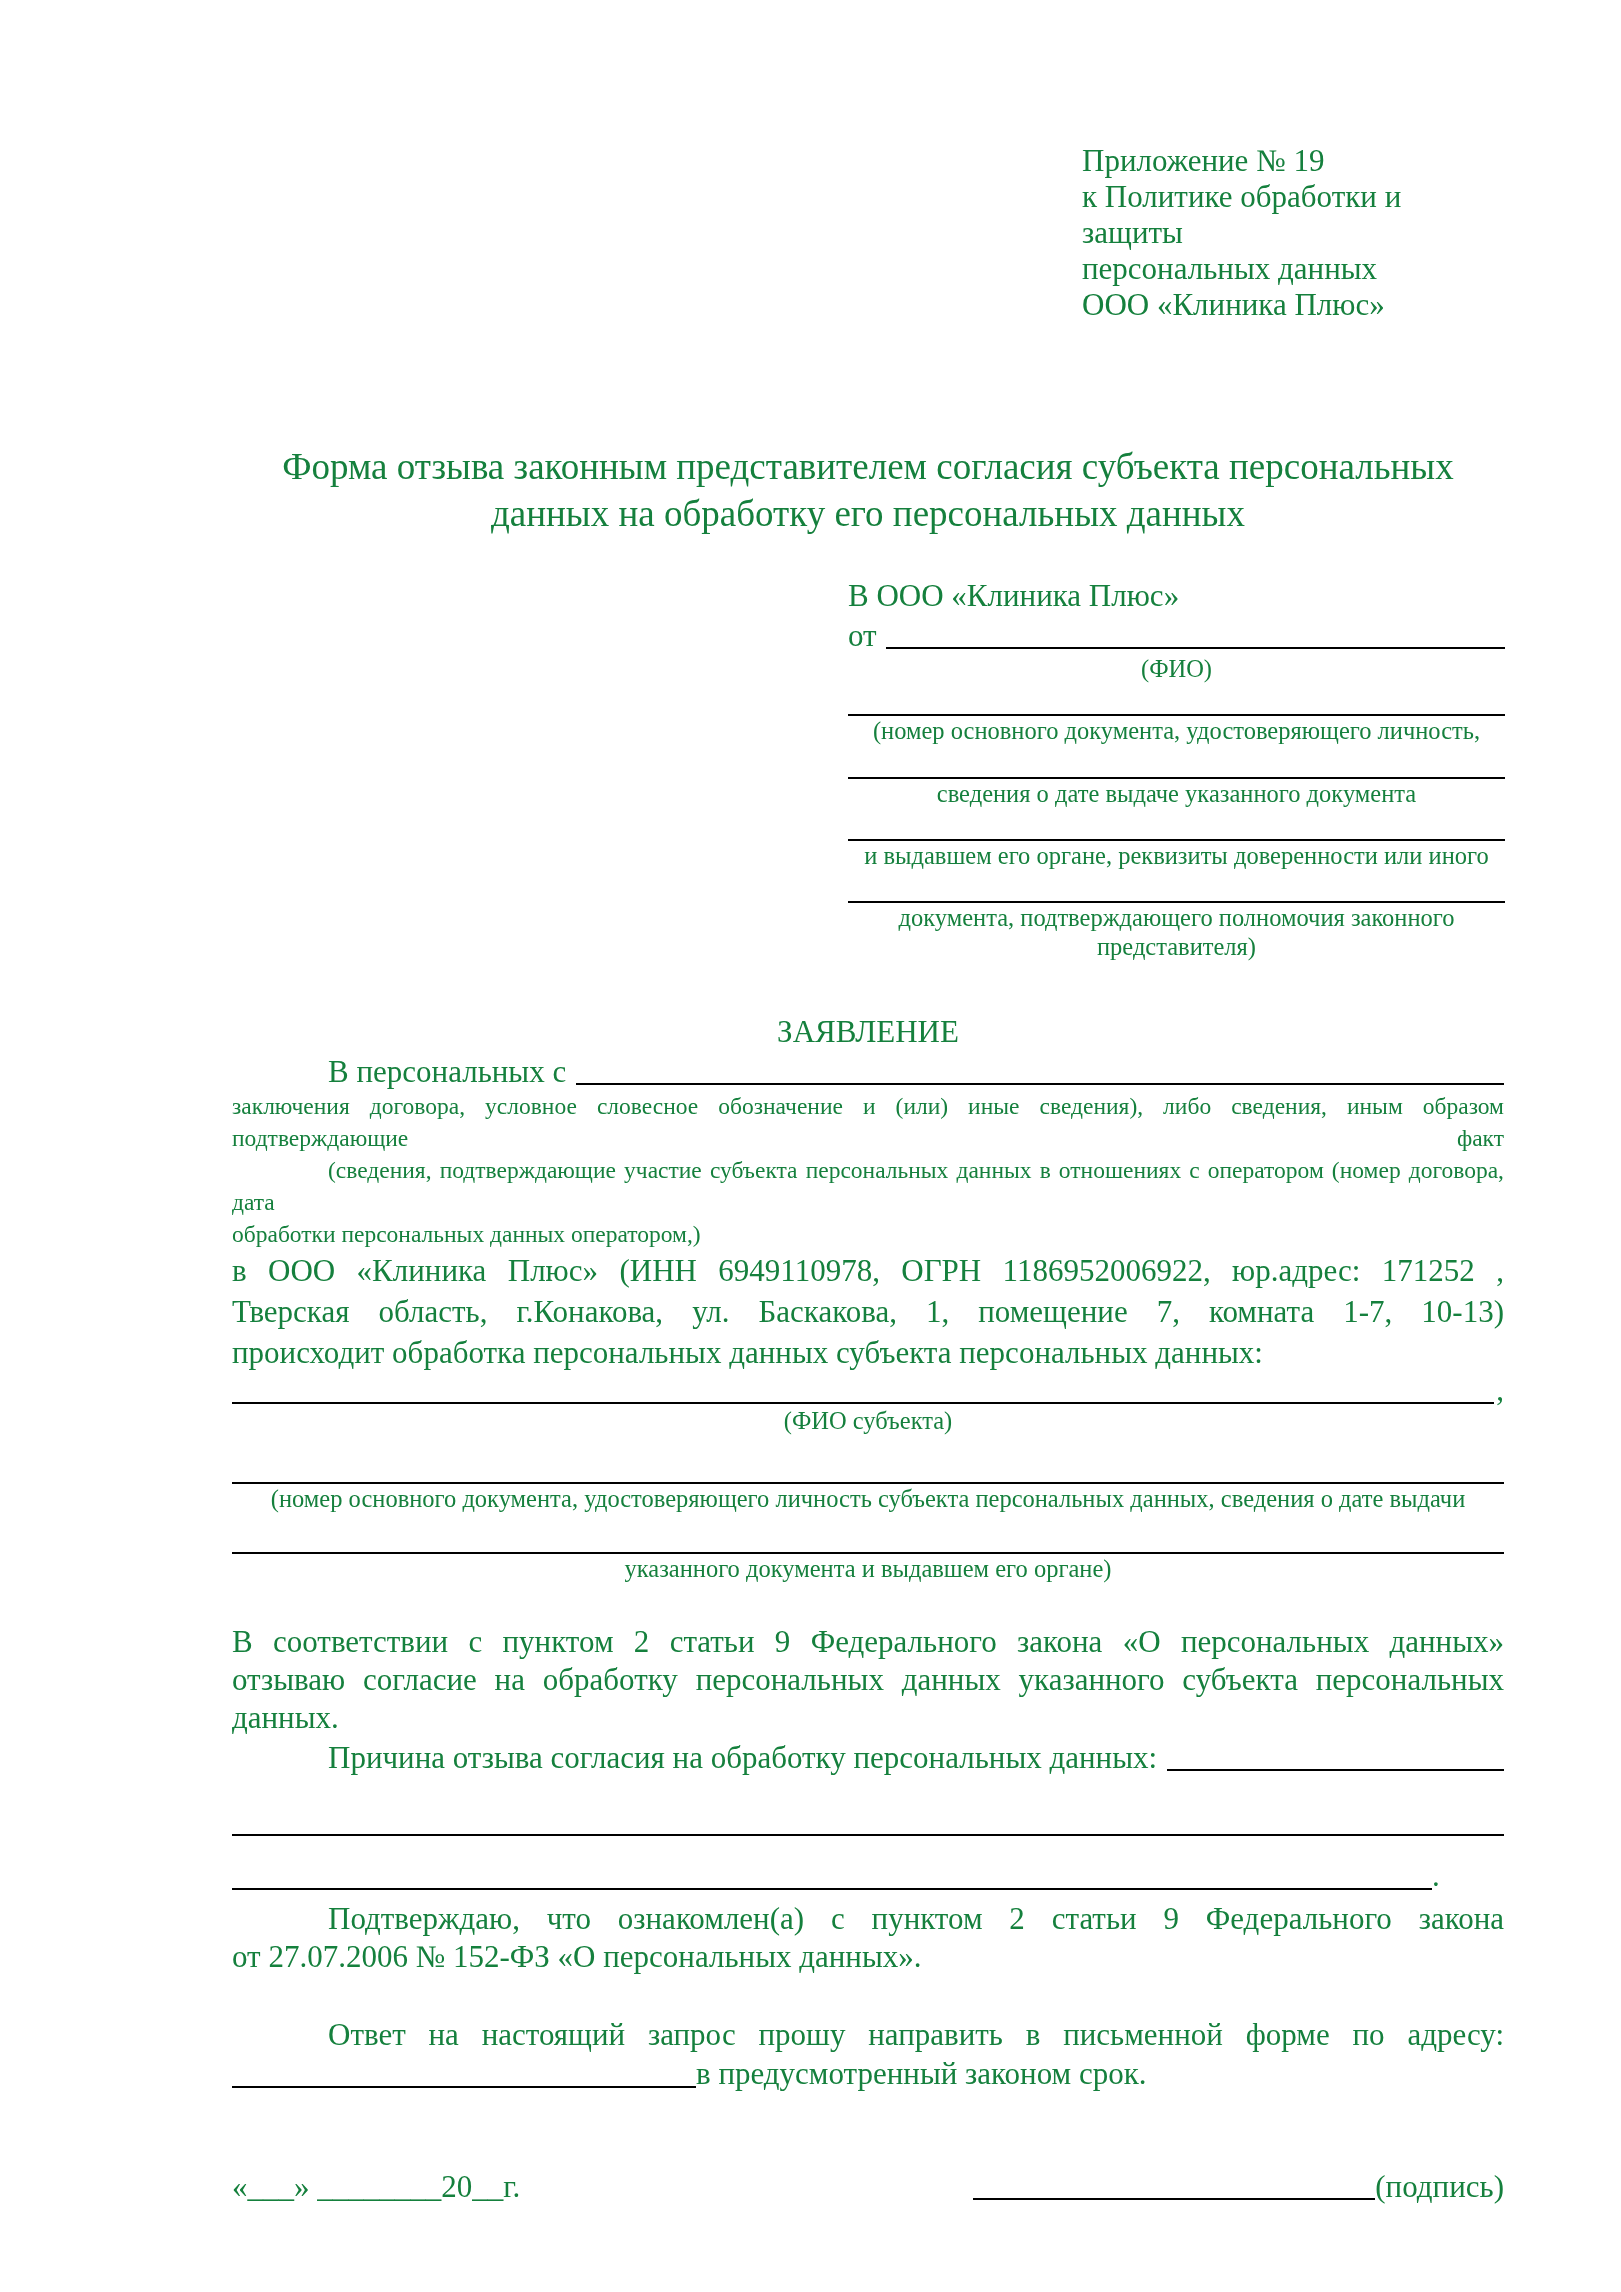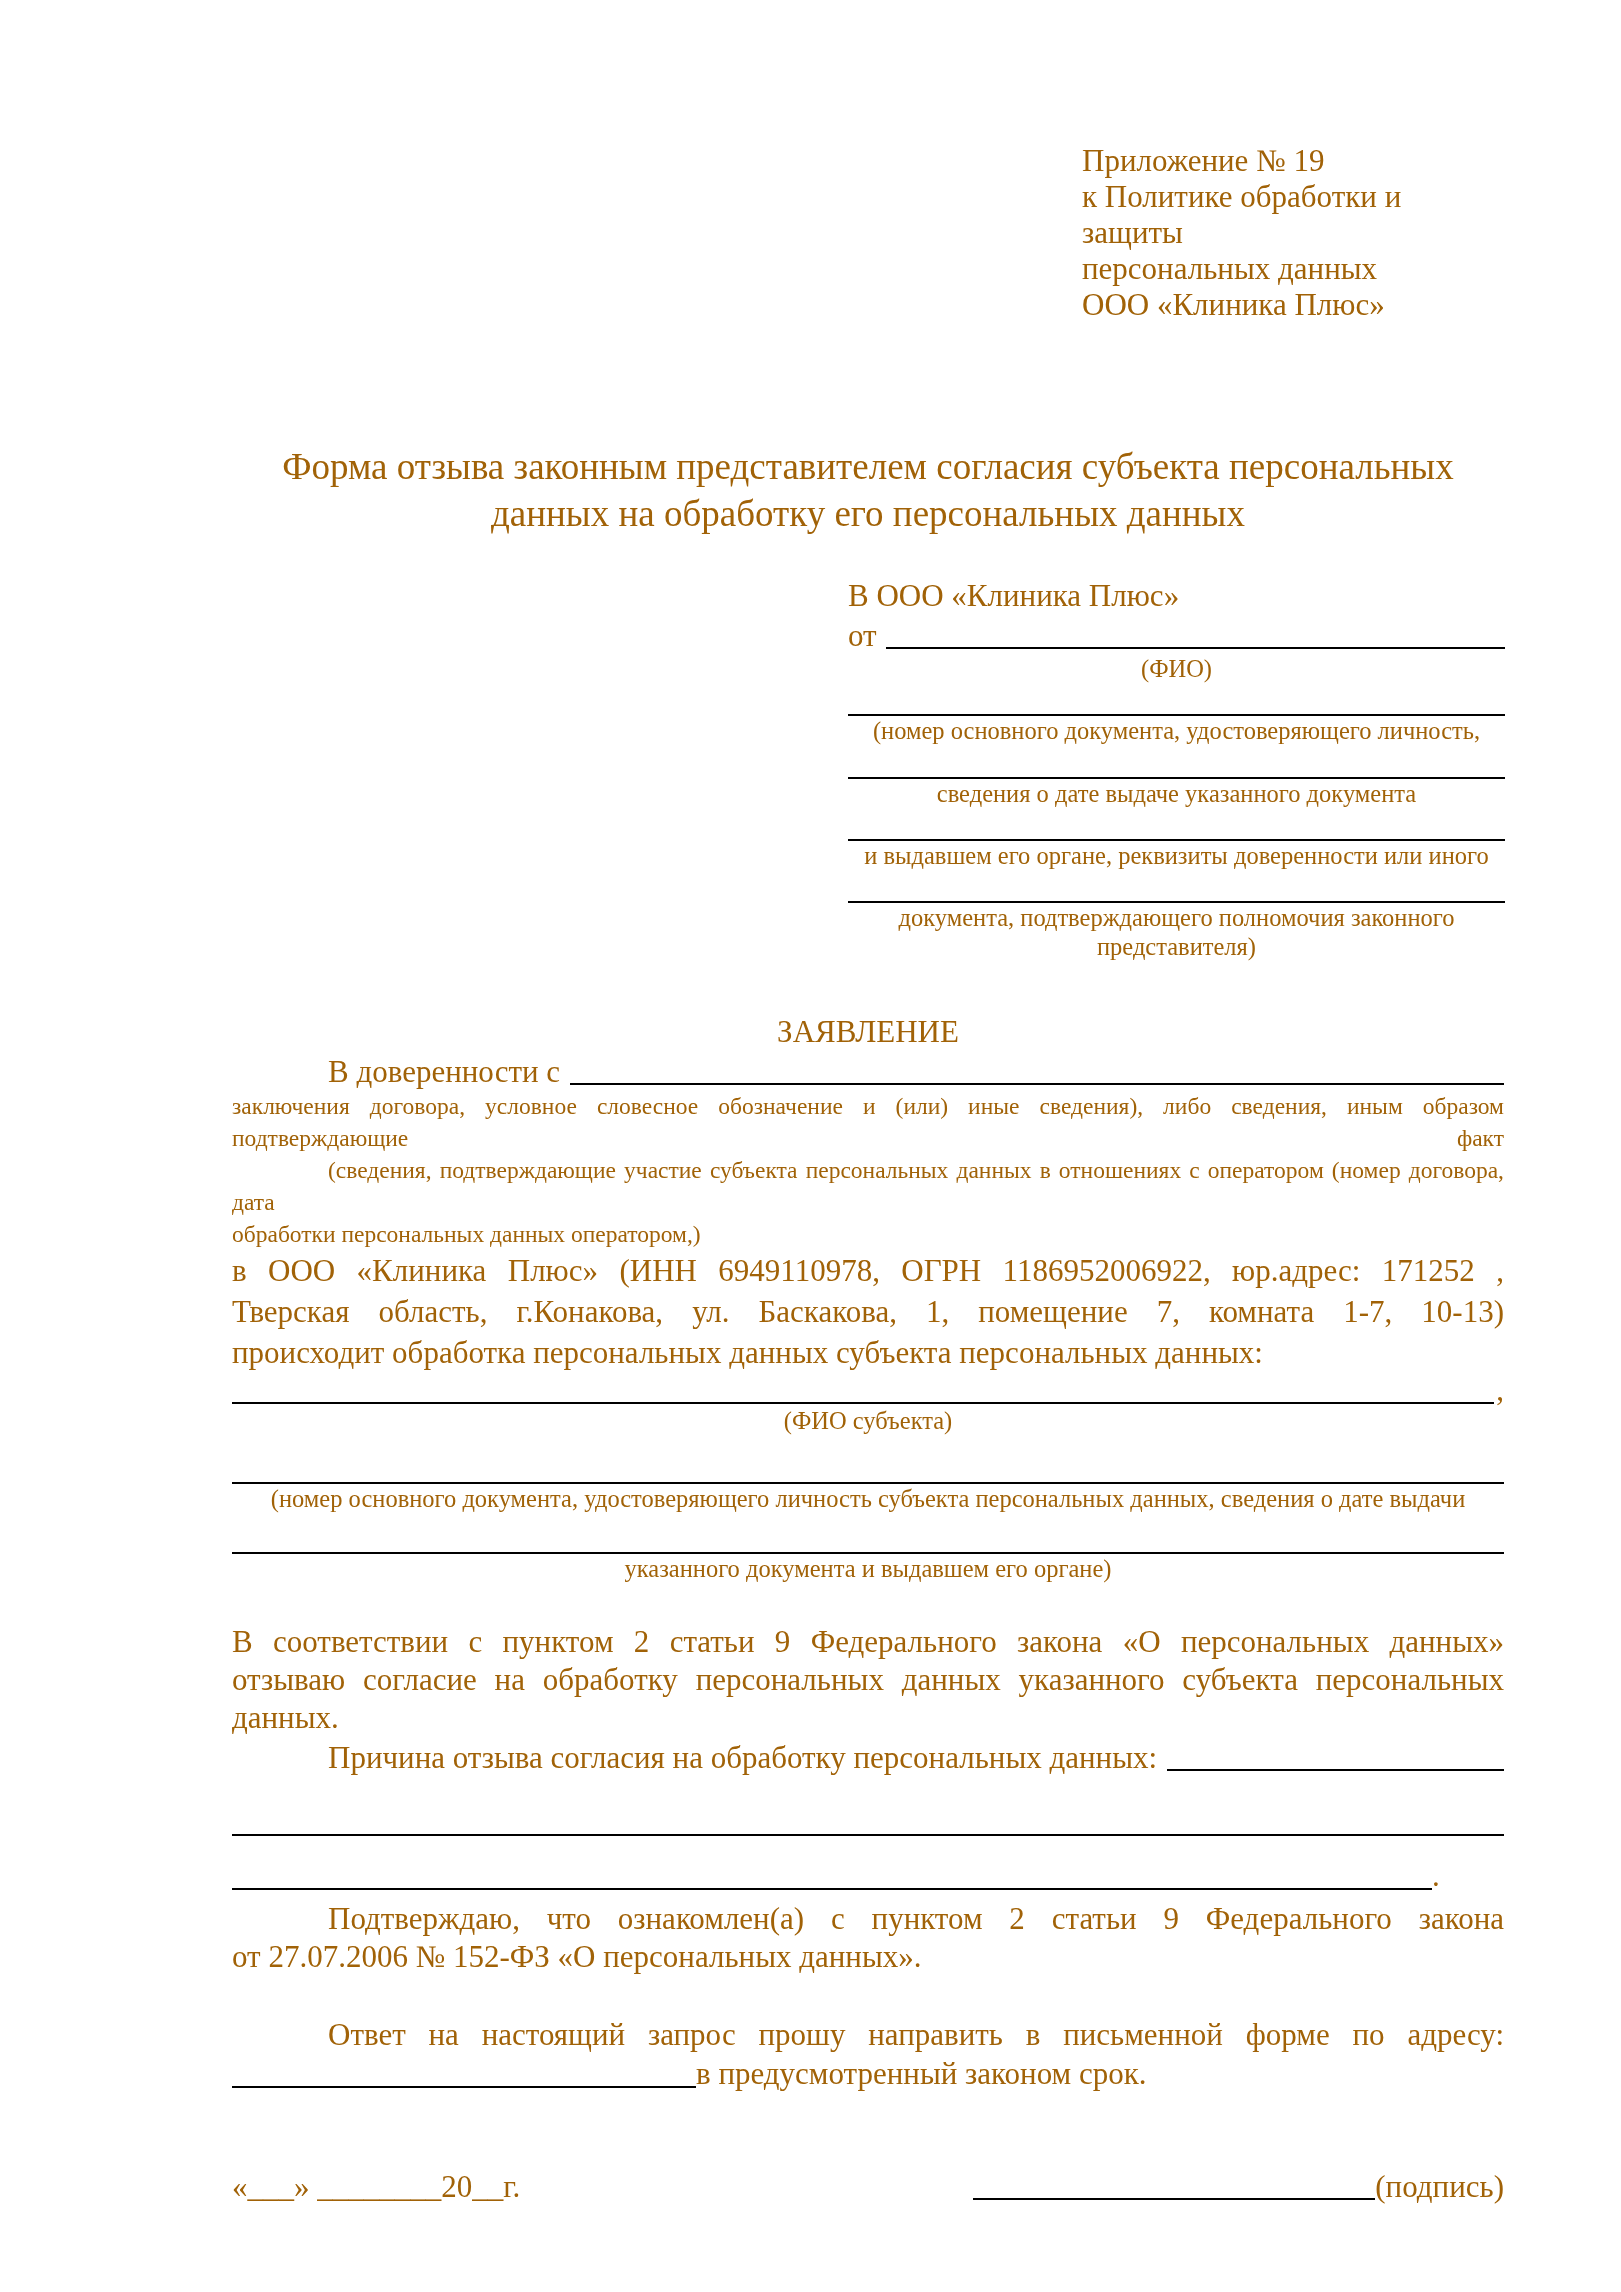--- a/index.html
+++ b/index.html
@@ -3,21 +3,21 @@
 <meta charset="utf-8">
 <style>
   * { margin: 0; padding: 0; box-sizing: border-box; }
   html, body { background: #ffffff; }
   .page {
     position: relative;
     width: 1621px;
     height: 2293px;
     margin: 0 auto;
     background: #ffffff;
-    color: #a16207;
+    color: #15803d;
     font-family: "Liberation Serif", "DejaVu Serif", serif;
     font-size: 31px;
     padding: 143px 117px 0 232px;
     overflow: hidden;
   }
   
   .appendix { margin-left: 850px; line-height: 36px; }
   
   .doc-title {
     margin-top: 120px;
@@ -98,21 +98,21 @@
     <div class="caption">сведения о дате выдаче указанного документа</div>
     <div class="blank-line"></div>
     <div class="caption">и выдавшем его органе, реквизиты доверенности или иного</div>
     <div class="blank-line"></div>
     <div class="caption">документа, подтверждающего полномочия законного представителя)</div>
   </div>
 
   <div class="heading">ЗАЯВЛЕНИЕ</div>
 
   <div class="fill-row row-ind">
-    <span class="lbl">В доверенности с</span>
+    <span class="lbl">В персональных с</span>
     <span class="blank"></span>
   </div>
 
   <div class="fineprint">
     <div class="stretch">заключения договора, условное словесное обозначение и (или) иные сведения), либо сведения, иным образом подтверждающие факт</div>
     <div class="stretch ind">(сведения, подтверждающие участие субъекта персональных данных в отношениях с оператором (номер договора, дата</div>
     <div>обработки персональных данных оператором,)</div>
   </div>
 
   <div class="bodyline">

